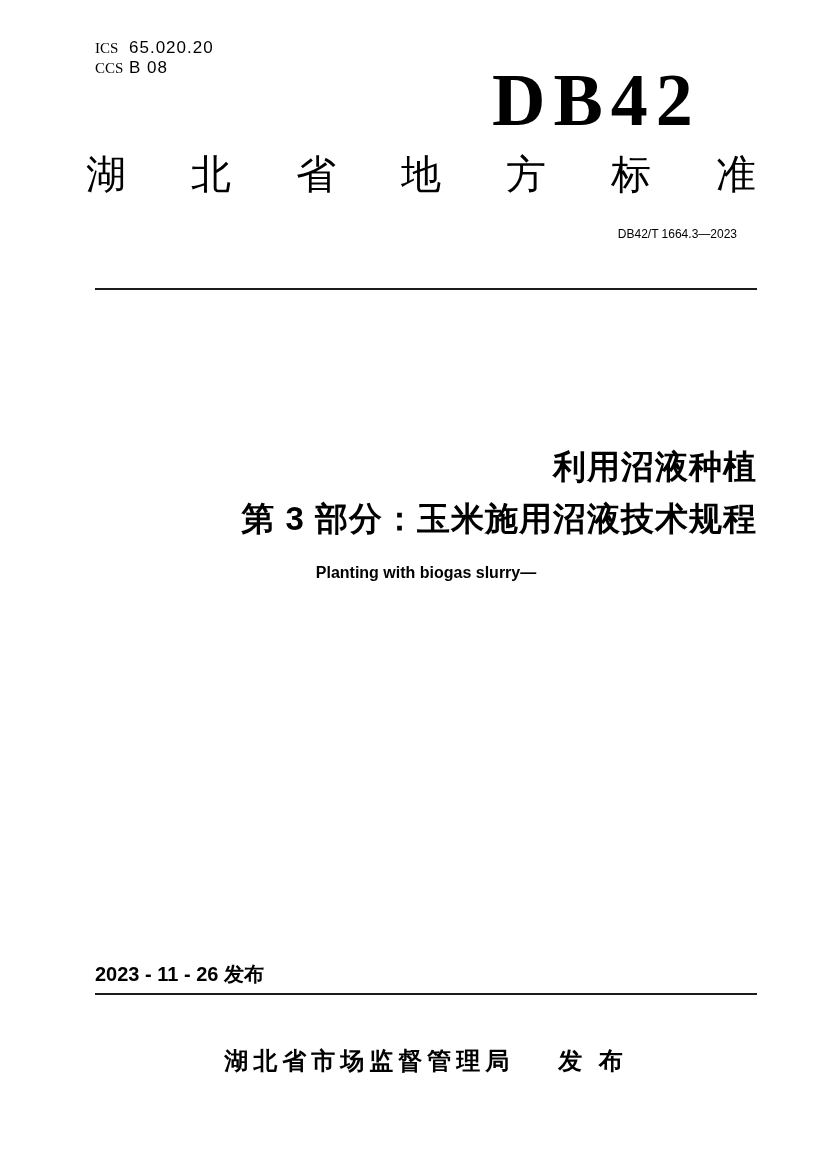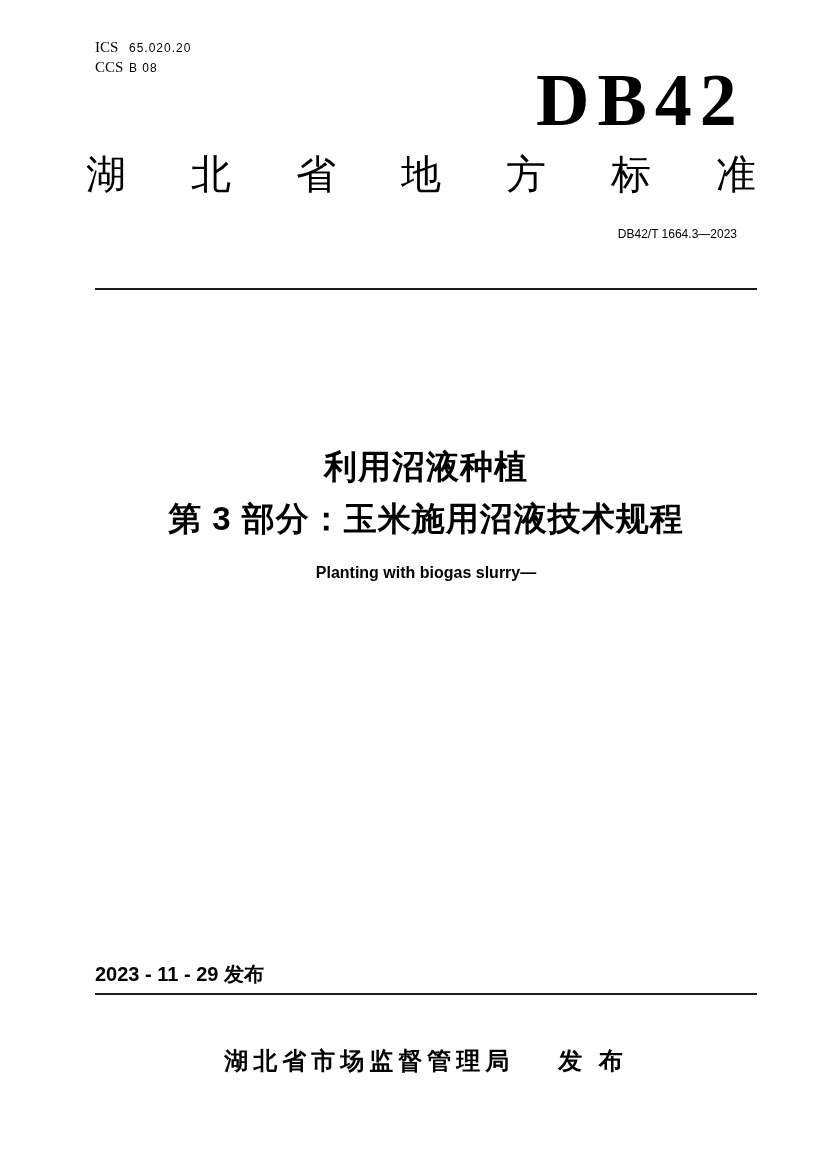--- a/index.html
+++ b/index.html
@@ -25,36 +25,35 @@
   }
   .code-row { display: flex; align-items: baseline; }
   .code-label {
     font-family: "Liberation Serif", serif;
     font-size: 15px;
     width: 34px;
     display: inline-block;
   }
   .code-value {
     font-family: "Liberation Sans", sans-serif;
-    font-size: 12px;
+    font-size: 17px;
     letter-spacing: 1px;
   }
 
   
   .db-mark {
     position: absolute;
     left: 492px;
     top: 63px;
     font-family: "Liberation Serif", serif;
     font-weight: bold;
     font-size: 74px;
     line-height: 74px;
     letter-spacing: 8px;
     white-space: nowrap;
-    margin-left: 44px;
   }
 
   
   .standard-name {
     position: absolute;
     left: 86px;
     top: 152px;
     font-size: 40px;
     line-height: 44px;
     letter-spacing: 65px;
@@ -81,21 +80,21 @@
   }
   .rule-top { top: 288px; }
   .rule-bottom { top: 993px; }
 
   
   .title-block {
     position: absolute;
     left: 95px;
     width: 662px;
     top: 441px;
-    text-align: center;
+    text-align: right;
     font-weight: bold;
     font-size: 33px;
     line-height: 52px;
     letter-spacing: 1px;
     white-space: nowrap;
   }
 
   
   .subtitle-block {
     position: absolute;
@@ -168,21 +167,21 @@
   <div class="title-block">
     <div>利用沼液种植</div>
     <div>第 3 部分：玉米施用沼液技术规程</div>
   </div>
 
   <div class="subtitle-block">
     <div>Planting with biogas slurry—</div>
   </div>
 
   <div class="date-row">
-    <span>2023 - 11 - 29 发布</span>
+    <span>2023 - 11 - 26 发布</span>
   </div>
 
   <div class="rule rule-bottom"></div>
 
   <div class="publisher-row">
     <span>湖北省市场监督管理局</span>
     <span>发 布</span>
   </div>
 
 </div>

